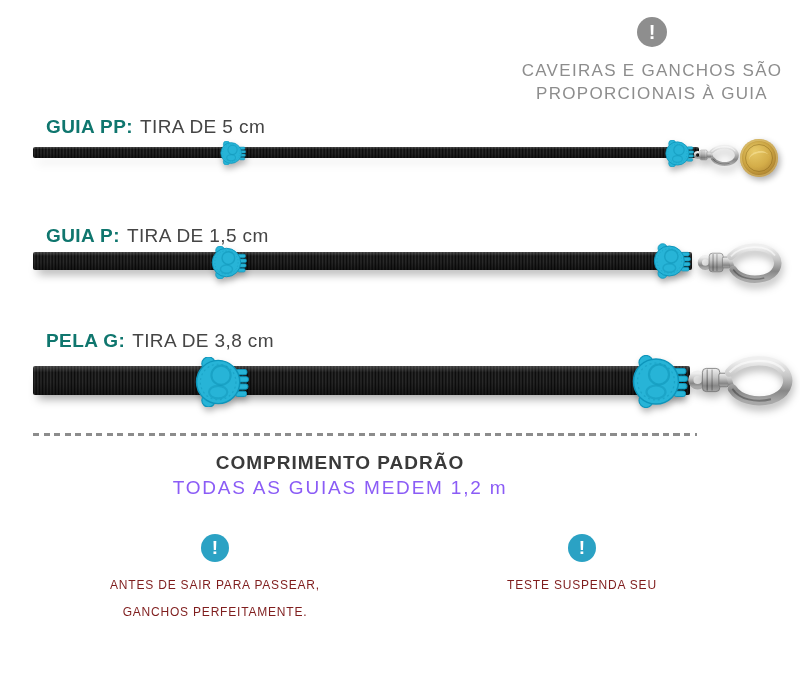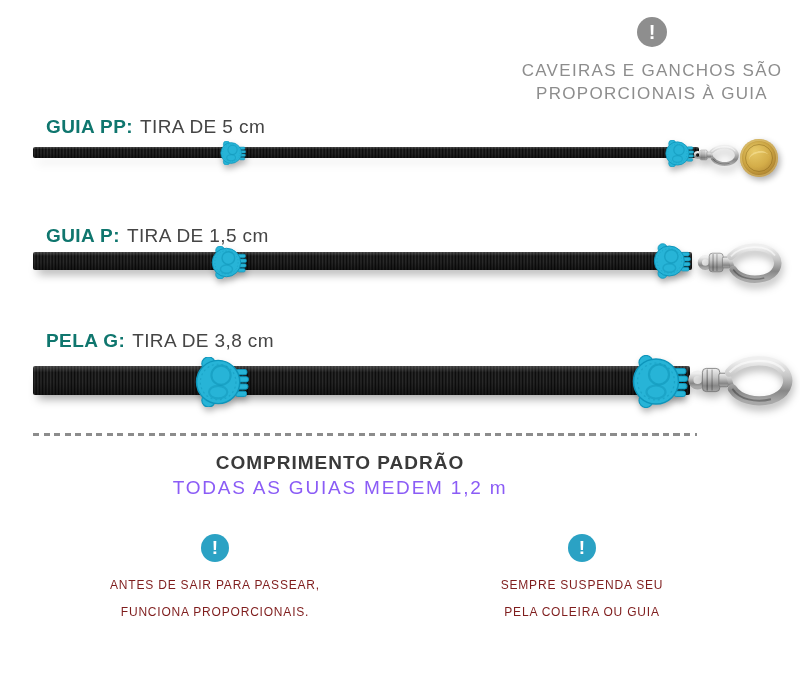--- a/index.html
+++ b/index.html
@@ -175,22 +175,21 @@
   <div class="divider"></div>
 
   <div class="length-block">
     <div class="length-title">COMPRIMENTO PADRÃO</div>
     <div class="length-sub">TODAS AS GUIAS MEDEM 1,2 m</div>
   </div>
 
   <div class="warning warning-left">
     <div class="excl teal">!</div>
     <div class="warn-line">ANTES DE SAIR PARA PASSEAR,</div>
-    <div class="warn-line">FUNCIONA PROPORCIONAIS.</div>
+    <div class="warn-line">GANCHOS PERFEITAMENTE.</div>
   </div>
 
   <div class="warning warning-right">
     <div class="excl teal">!</div>
-    <div class="warn-line">SEMPRE SUSPENDA SEU</div>
-    <div class="warn-line">PELA COLEIRA OU GUIA</div>
+    <div class="warn-line">TESTE SUSPENDA SEU</div>
   </div>
 
 </div>
 
 </body></html>

